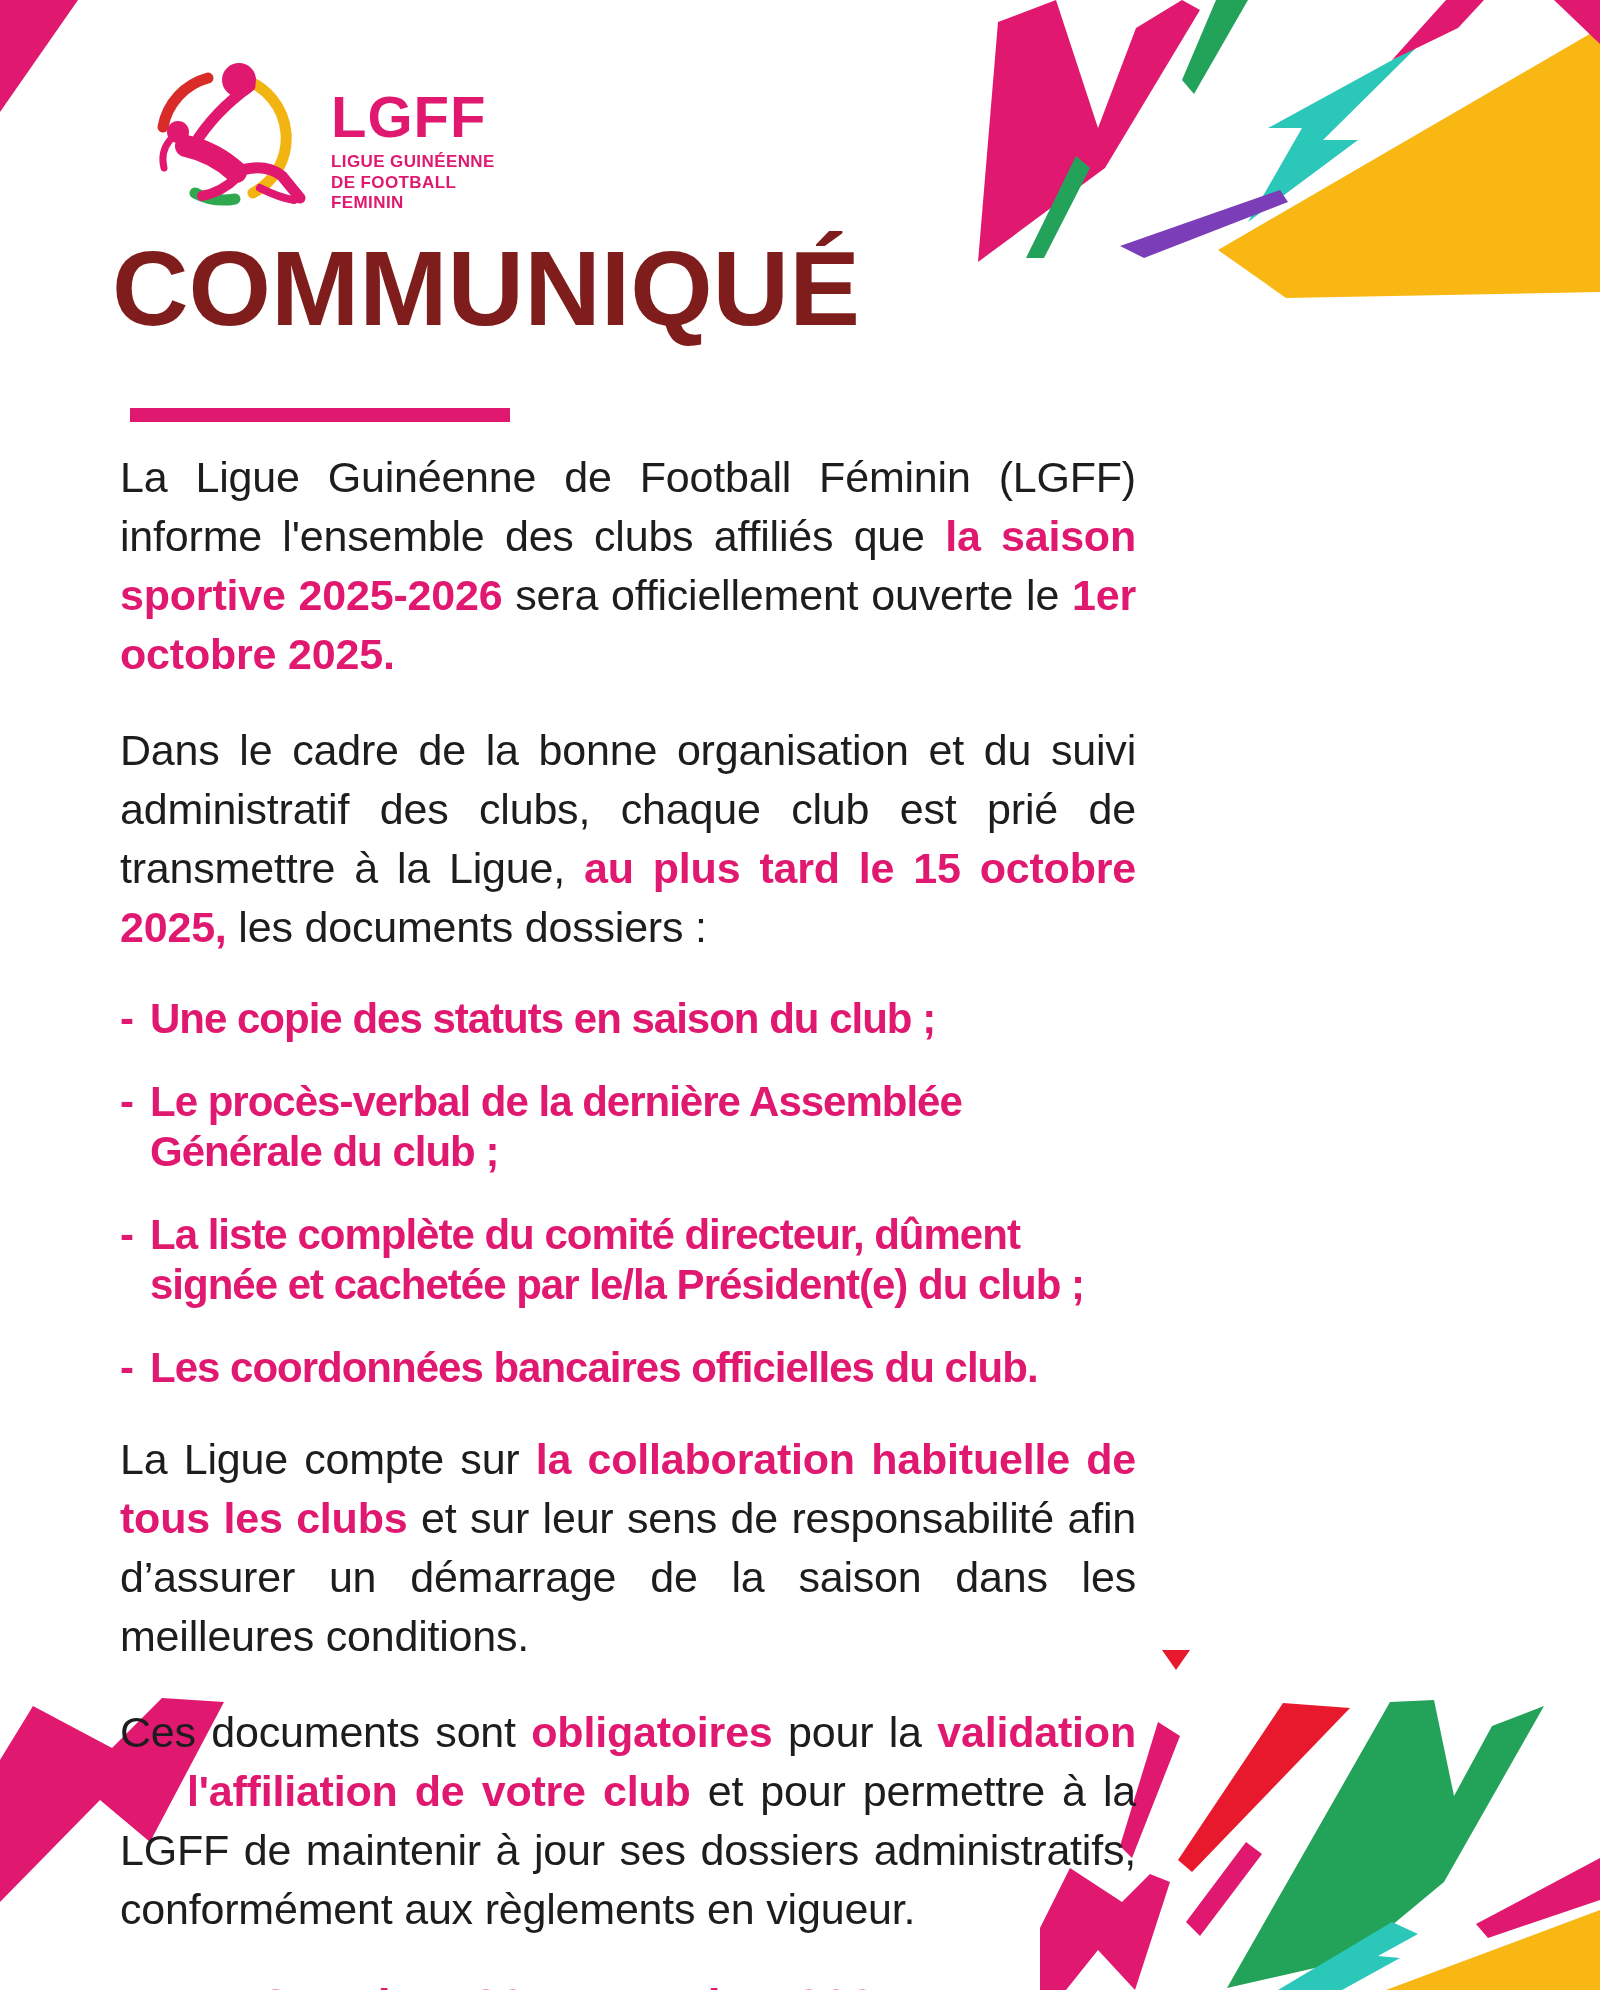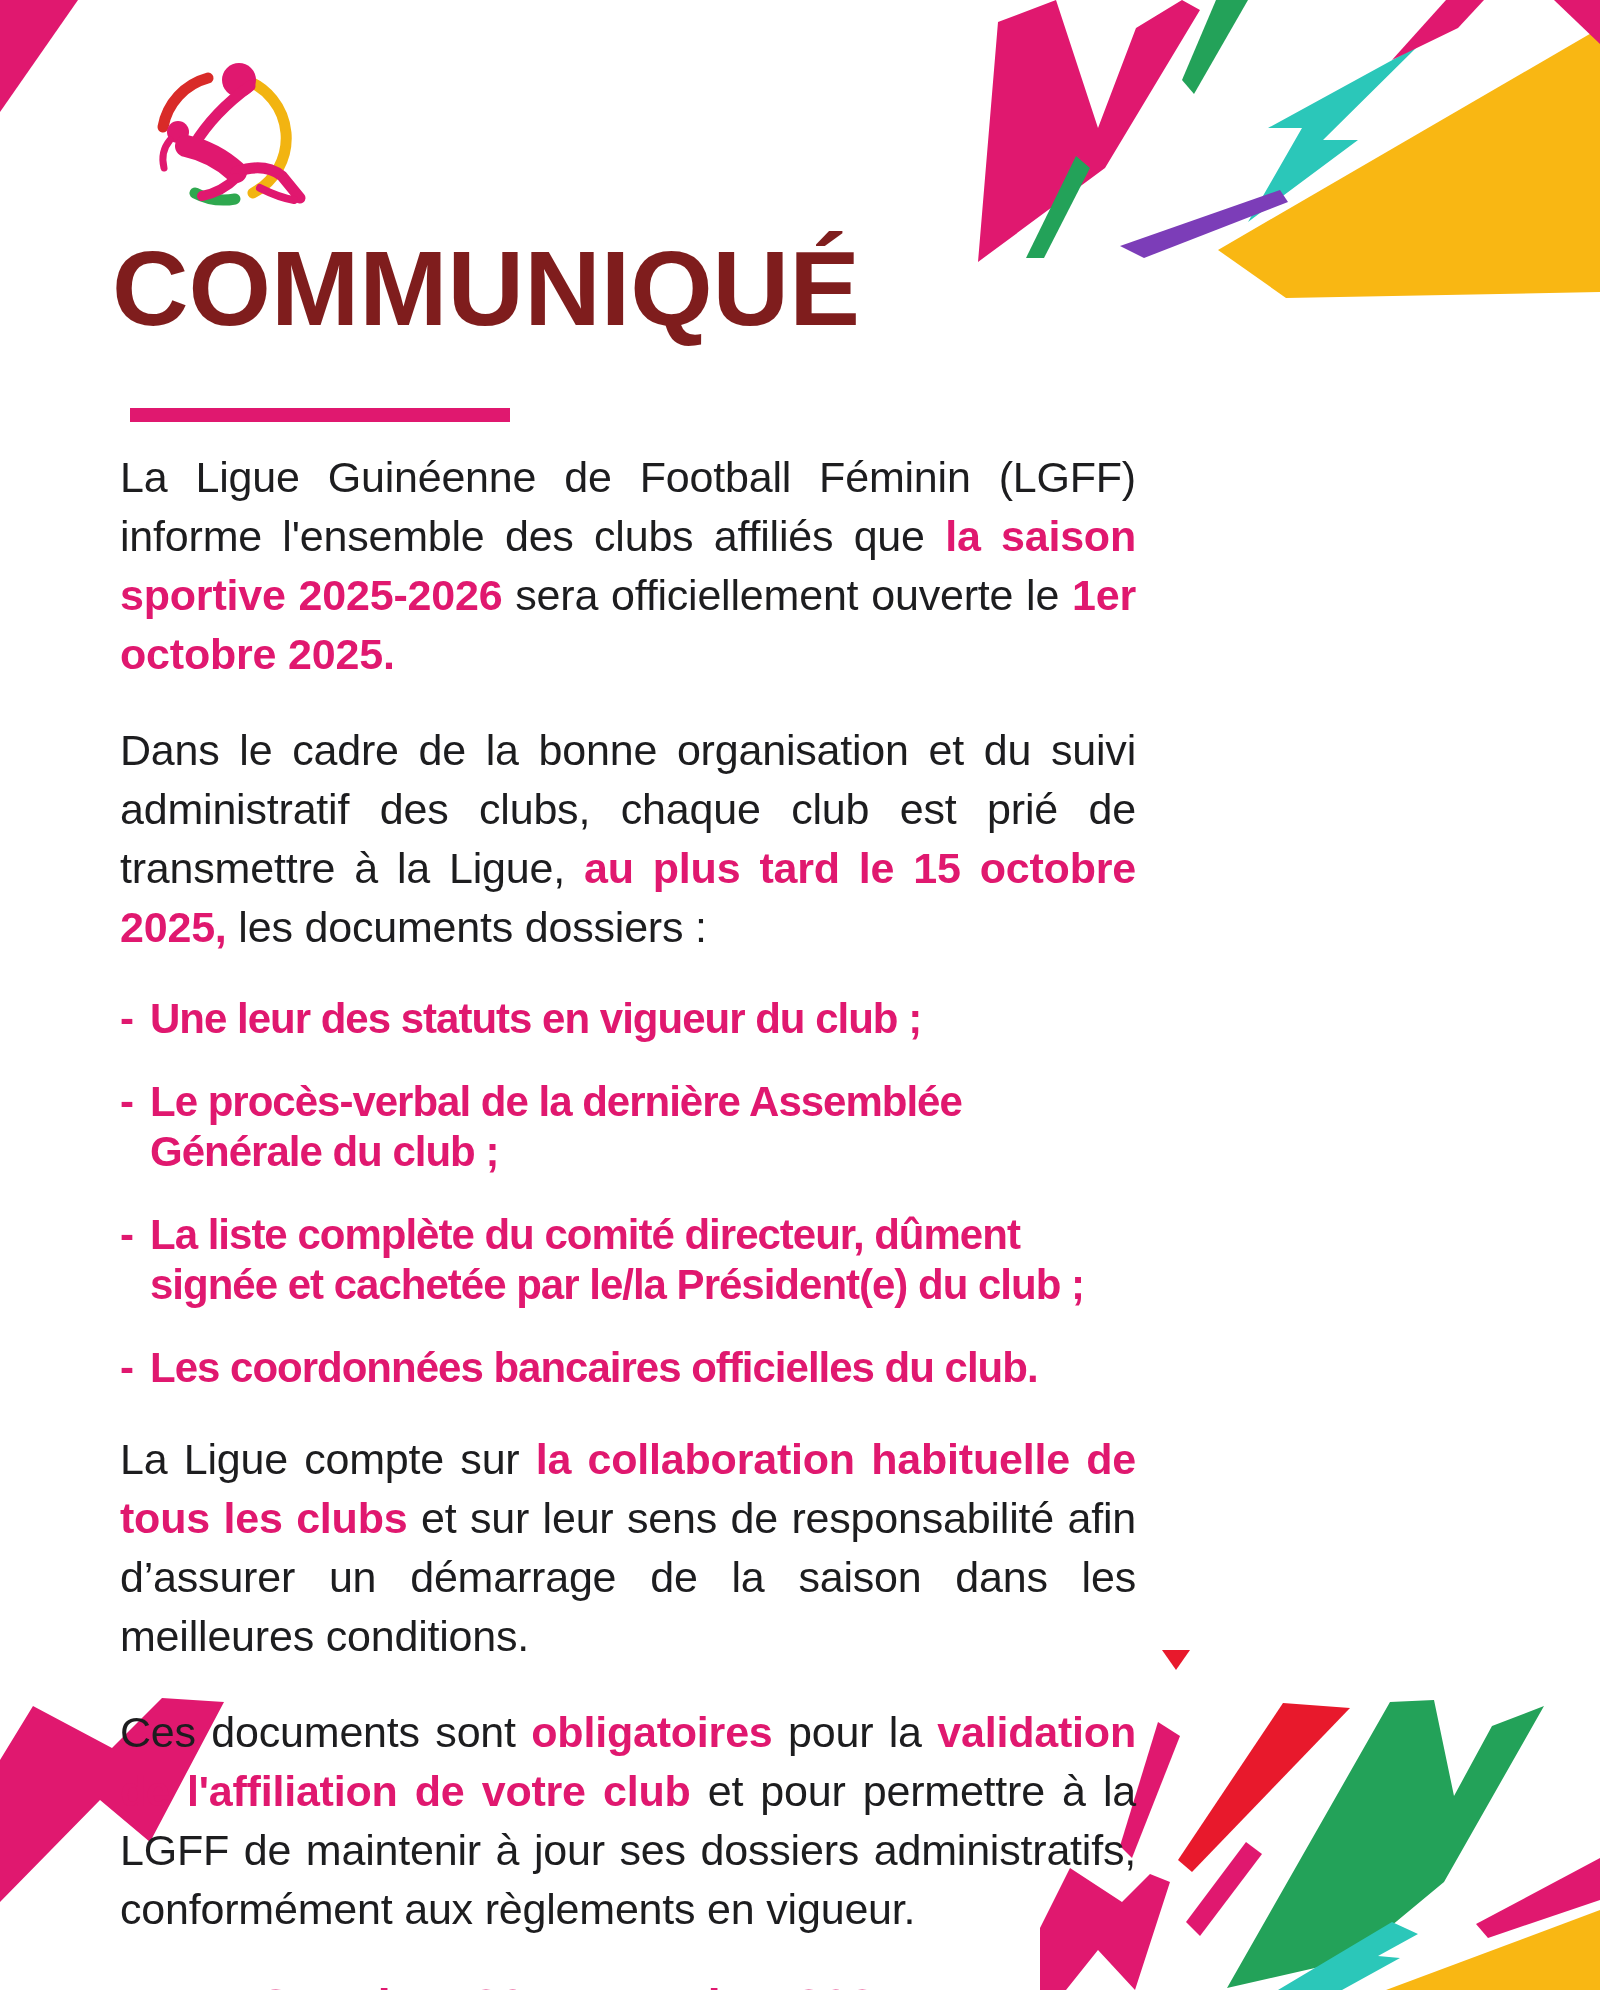--- a/index.html
+++ b/index.html
@@ -102,35 +102,43 @@
     <path d="M53,143 A62,62 0 0 0 93,149" fill="none" stroke="#2FA84F" stroke-width="11" stroke-linecap="round"></path>
     <circle cx="97" cy="30" r="17" fill="#E0186F"></circle>
     <path d="M52,95 Q72,62 108,36" fill="none" stroke="#E0186F" stroke-width="11" stroke-linecap="round"></path>
     <circle cx="36" cy="82" r="11" fill="#E0186F"></circle>
     <path d="M28,90 Q18,102 22,118" fill="none" stroke="#E0186F" stroke-width="7" stroke-linecap="round"></path>
     <path d="M44,96 Q72,102 94,122" fill="none" stroke="#E0186F" stroke-width="22" stroke-linecap="round"></path>
     <path d="M94,122 Q122,112 140,126 L158,148" fill="none" stroke="#E0186F" stroke-width="11" stroke-linecap="round"></path>
     <path d="M94,128 Q80,142 60,146" fill="none" stroke="#E0186F" stroke-width="10" stroke-linecap="round"></path>
     <path d="M118,138 Q138,148 152,150" fill="none" stroke="#E0186F" stroke-width="8" stroke-linecap="round"></path>
   </svg>
+  <div class="logo-text">
+    <div class="logo-acronym">LGFF</div>
+    <div class="logo-sub">
+      <div>LIGUE GUINÉENNE</div>
+      <div>DE FOOTBALL</div>
+      <div>FEMININ</div>
+    </div>
+  </div>
 </div>
 
 <div class="page-title">COMMUNIQUÉ</div>
 <div class="title-underline"></div>
 
 <div class="content">
 
   <p><span>La Ligue Guinéenne de Football Féminin (LGFF) informe l'ensemble des clubs affiliés que </span><strong class="hl">la saison sportive 2025-2026</strong><span> sera officiellement ouverte le </span><strong class="hl">1er octobre 2025.</strong></p>
 
   <p><span>Dans le cadre de la bonne organisation et du suivi administratif des clubs, chaque club est prié de transmettre à la Ligue, </span><strong class="hl">au plus tard le 15 octobre 2025,</strong><span> les documents dossiers :</span></p>
 
   <ul class="doc-list">
     <li>
       <span class="dash">-</span>
-      <span class="li-text">Une leur des statuts en vigueur du club ;</span>
+      <span class="li-text">Une copie des statuts en saison du club ;</span>
     </li>
     <li>
       <span class="dash">-</span>
       <span class="li-text">Le procès-verbal de la dernière Assemblée Générale du club ;</span>
     </li>
     <li>
       <span class="dash">-</span>
       <span class="li-text">La liste complète du comité directeur, dûment signée et cachetée par le/la Président(e) du club ;</span>
     </li>
     <li>

